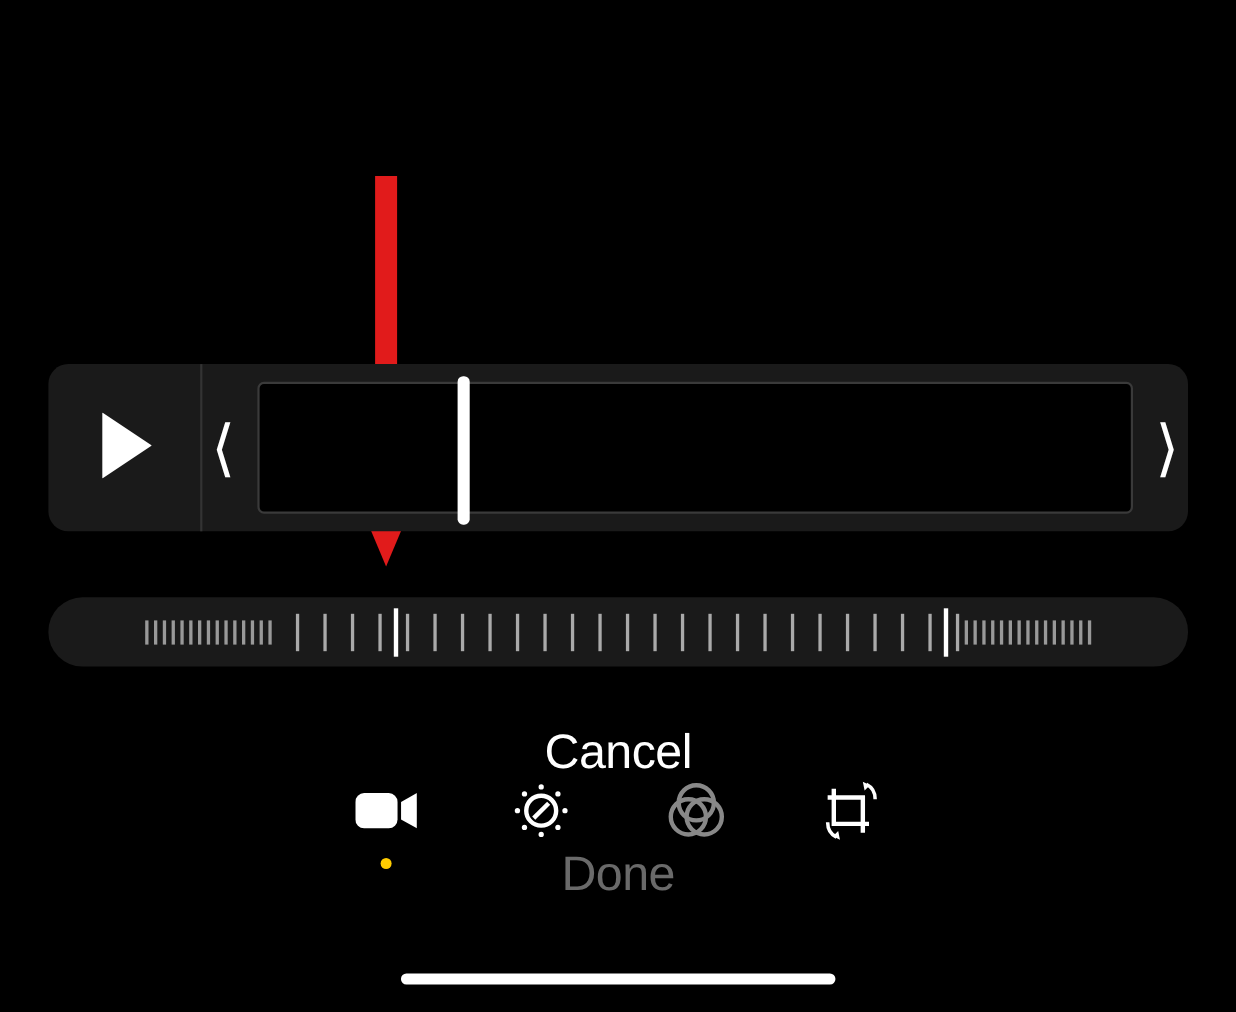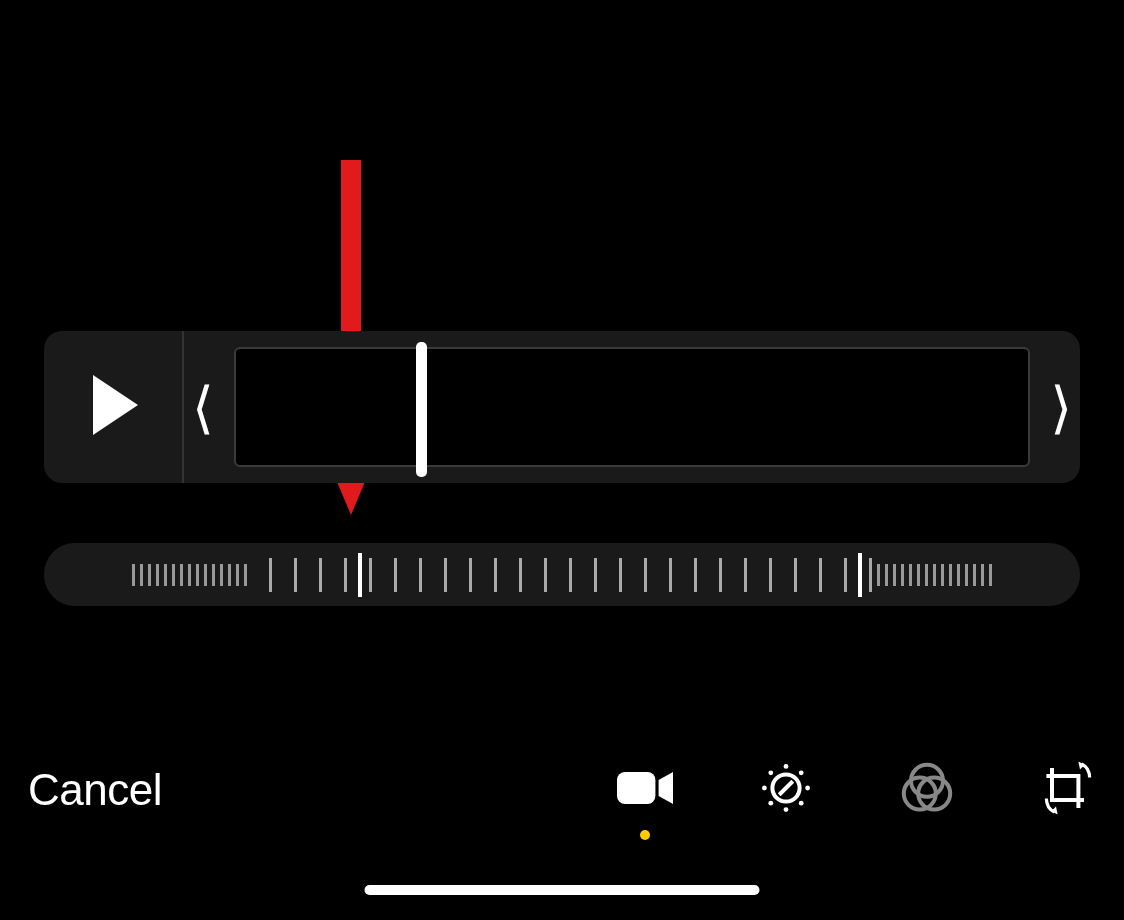--- a/index.html
+++ b/index.html
@@ -140,22 +140,23 @@
       background: #fff;
     }
     
     .toolbar {
       position: absolute;
       bottom: 100px;
       left: 0;
       right: 0;
       display: flex;
       align-items: center;
-      justify-content: space-between;
+      justify-content: flex-end;
       padding: 0 28px;
+      flex-direction: column;
     }
     
     .toolbar-text-button {
       color: #fff;
       font-size: 44px;
       font-weight: 400;
       cursor: pointer;
       letter-spacing: -0.5px;
     }
     
@@ -374,15 +375,16 @@
           <path d="M 8 20 L 48 20 L 48 60" fill="none" stroke="#fff" stroke-width="5"></path>
           <path d="M 52 5 Q 62 10 62 22" fill="none" stroke="#fff" stroke-width="4"></path>
           <polygon points="48,2 56,6 50,12" fill="#fff"></polygon>
           <path d="M 18 65 Q 8 60 8 48" fill="none" stroke="#fff" stroke-width="4"></path>
           <polygon points="22,68 14,64 20,58" fill="#fff"></polygon>
         </svg>
       </span>
     </div>
   </div>
 
+  <div class="toolbar-text-button done">Done</div>
 </div>
 
 <div class="home-indicator"></div>
 
 </body></html>

